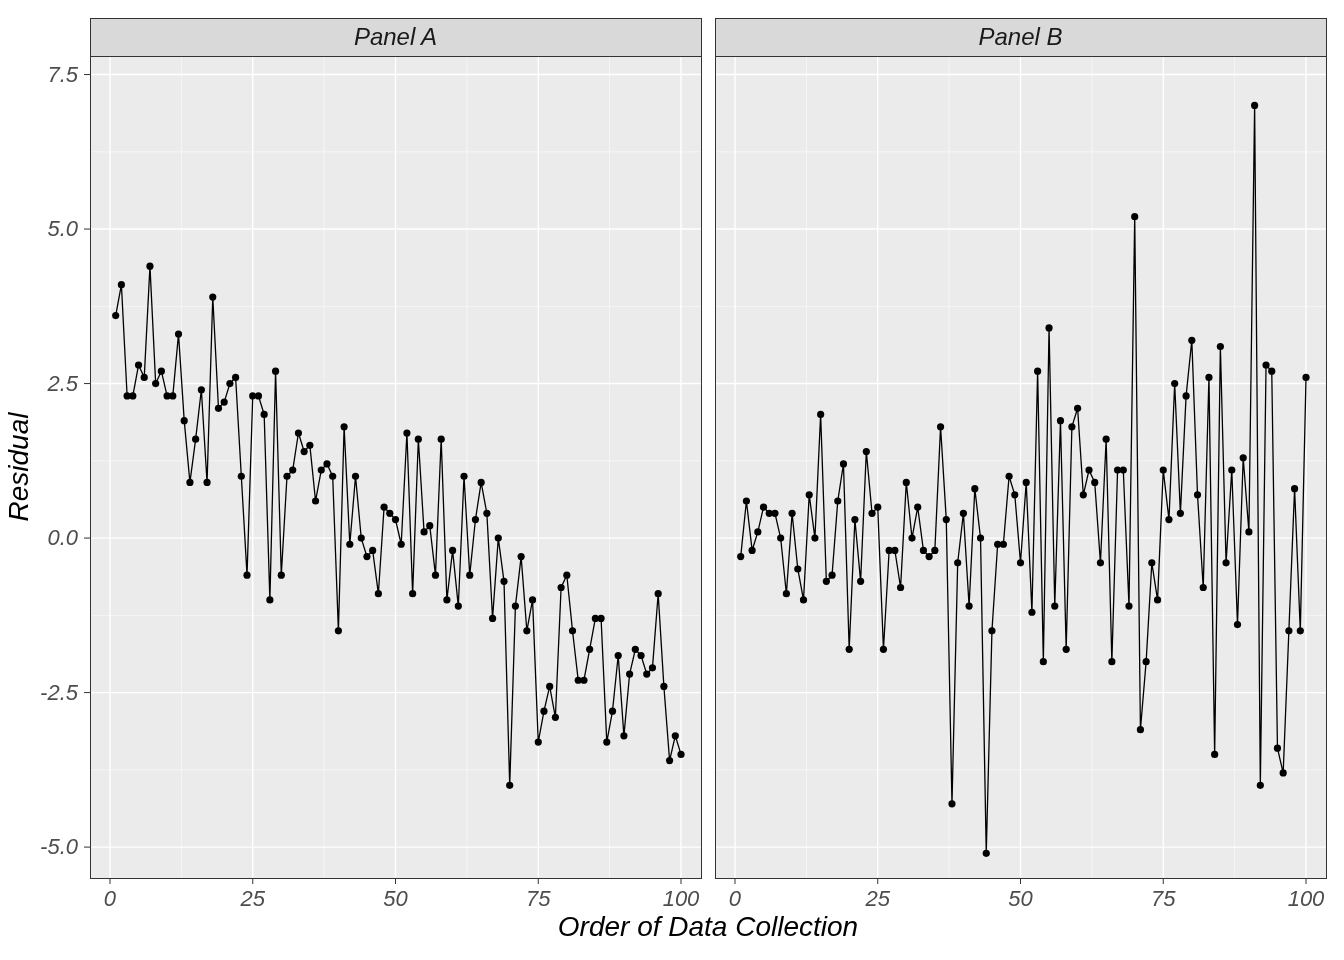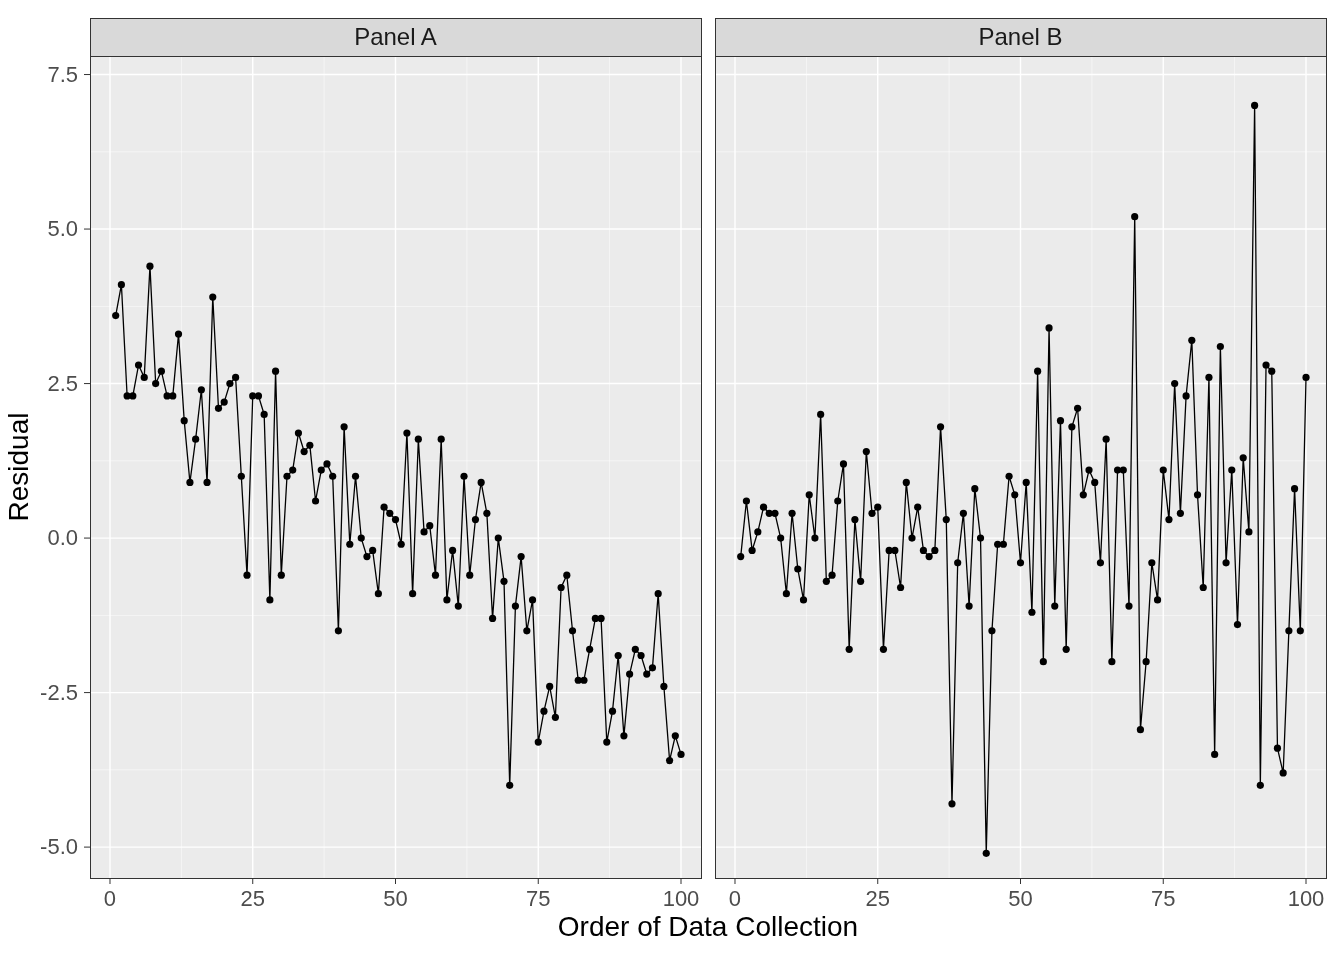--- a/index.html
+++ b/index.html
@@ -5,20 +5,21 @@
   html, body {
     margin: 0;
     padding: 0;
     background: #ffffff;
     font-family: Arial, Helvetica, sans-serif;
   }
   #chart-container {
     width: 1256px;
     height: 960px;
     position: relative;
+    font-style: italic;
   }
   svg { display: block; }
   .panel-bg { fill: #ebebeb; }
   .grid-major { stroke: #ffffff; stroke-width: 1.4; }
   .grid-minor { stroke: #ffffff; stroke-width: 0.6; opacity: 0.9; }
   .panel-border { fill: none; stroke: #333333; stroke-width: 1; shape-rendering: crispEdges; }
   .strip-bg { fill: #d9d9d9; }
   .axis-text { font-size: 22px; fill: #4d4d4d; }
   .axis-title { font-size: 28px; fill: #000000; }
   .strip-text { font-size: 24px; fill: #1a1a1a; }

